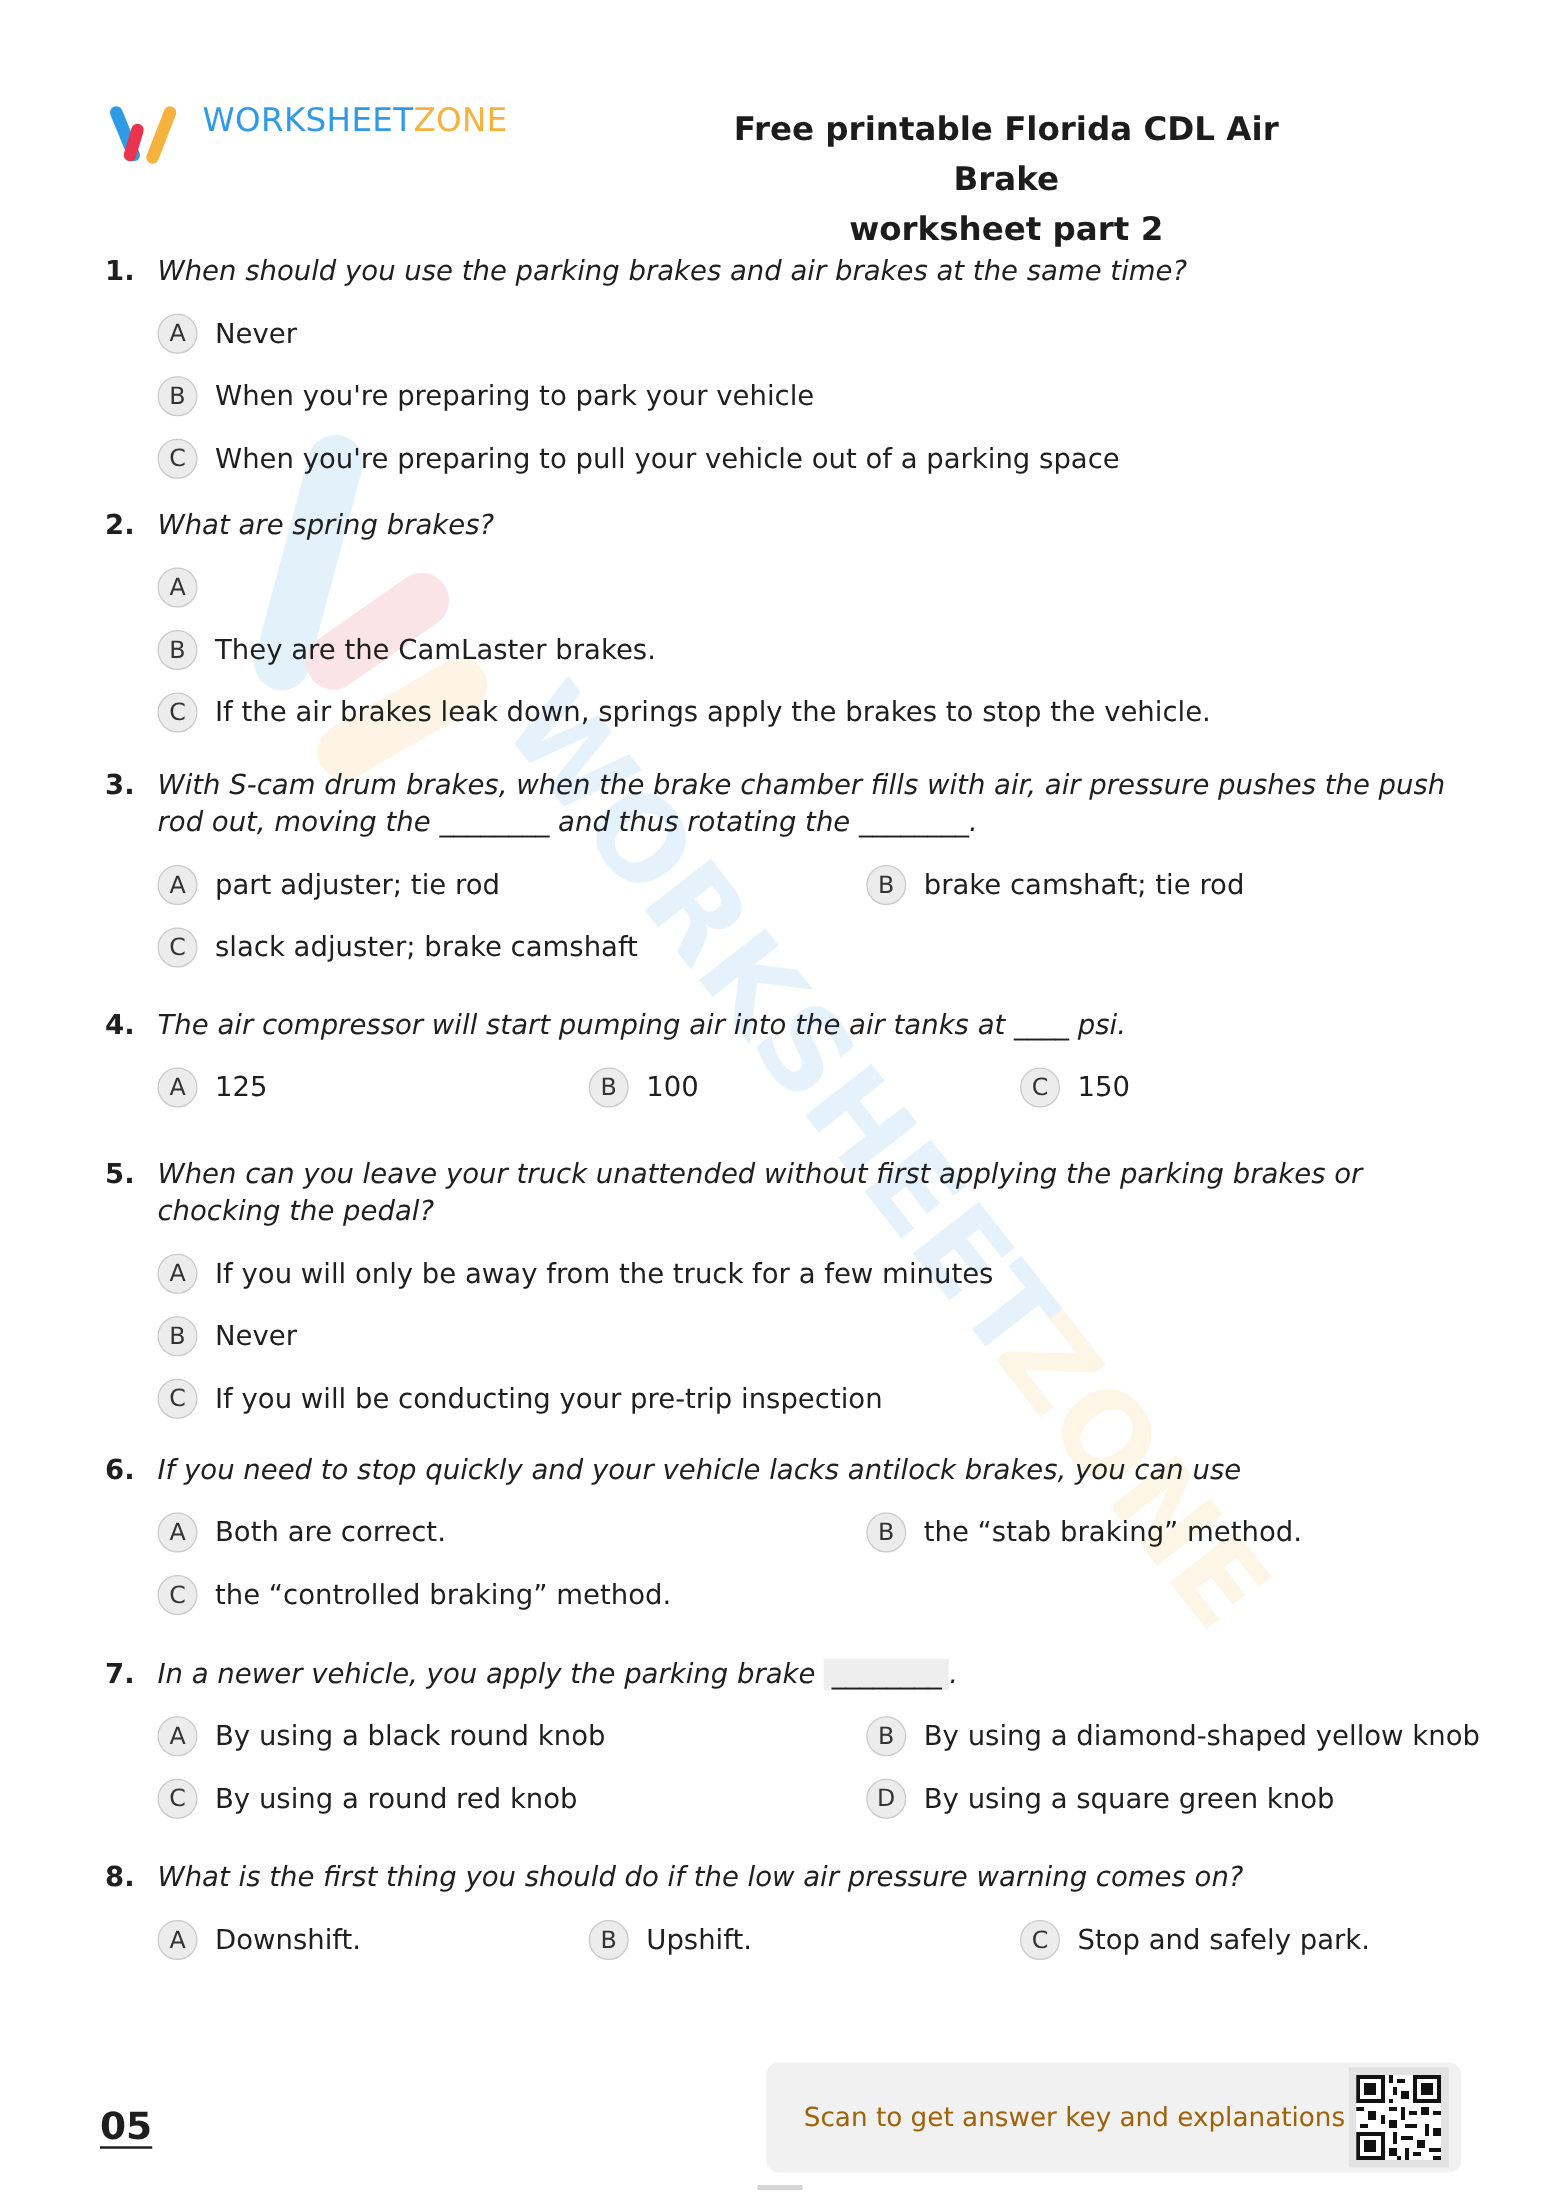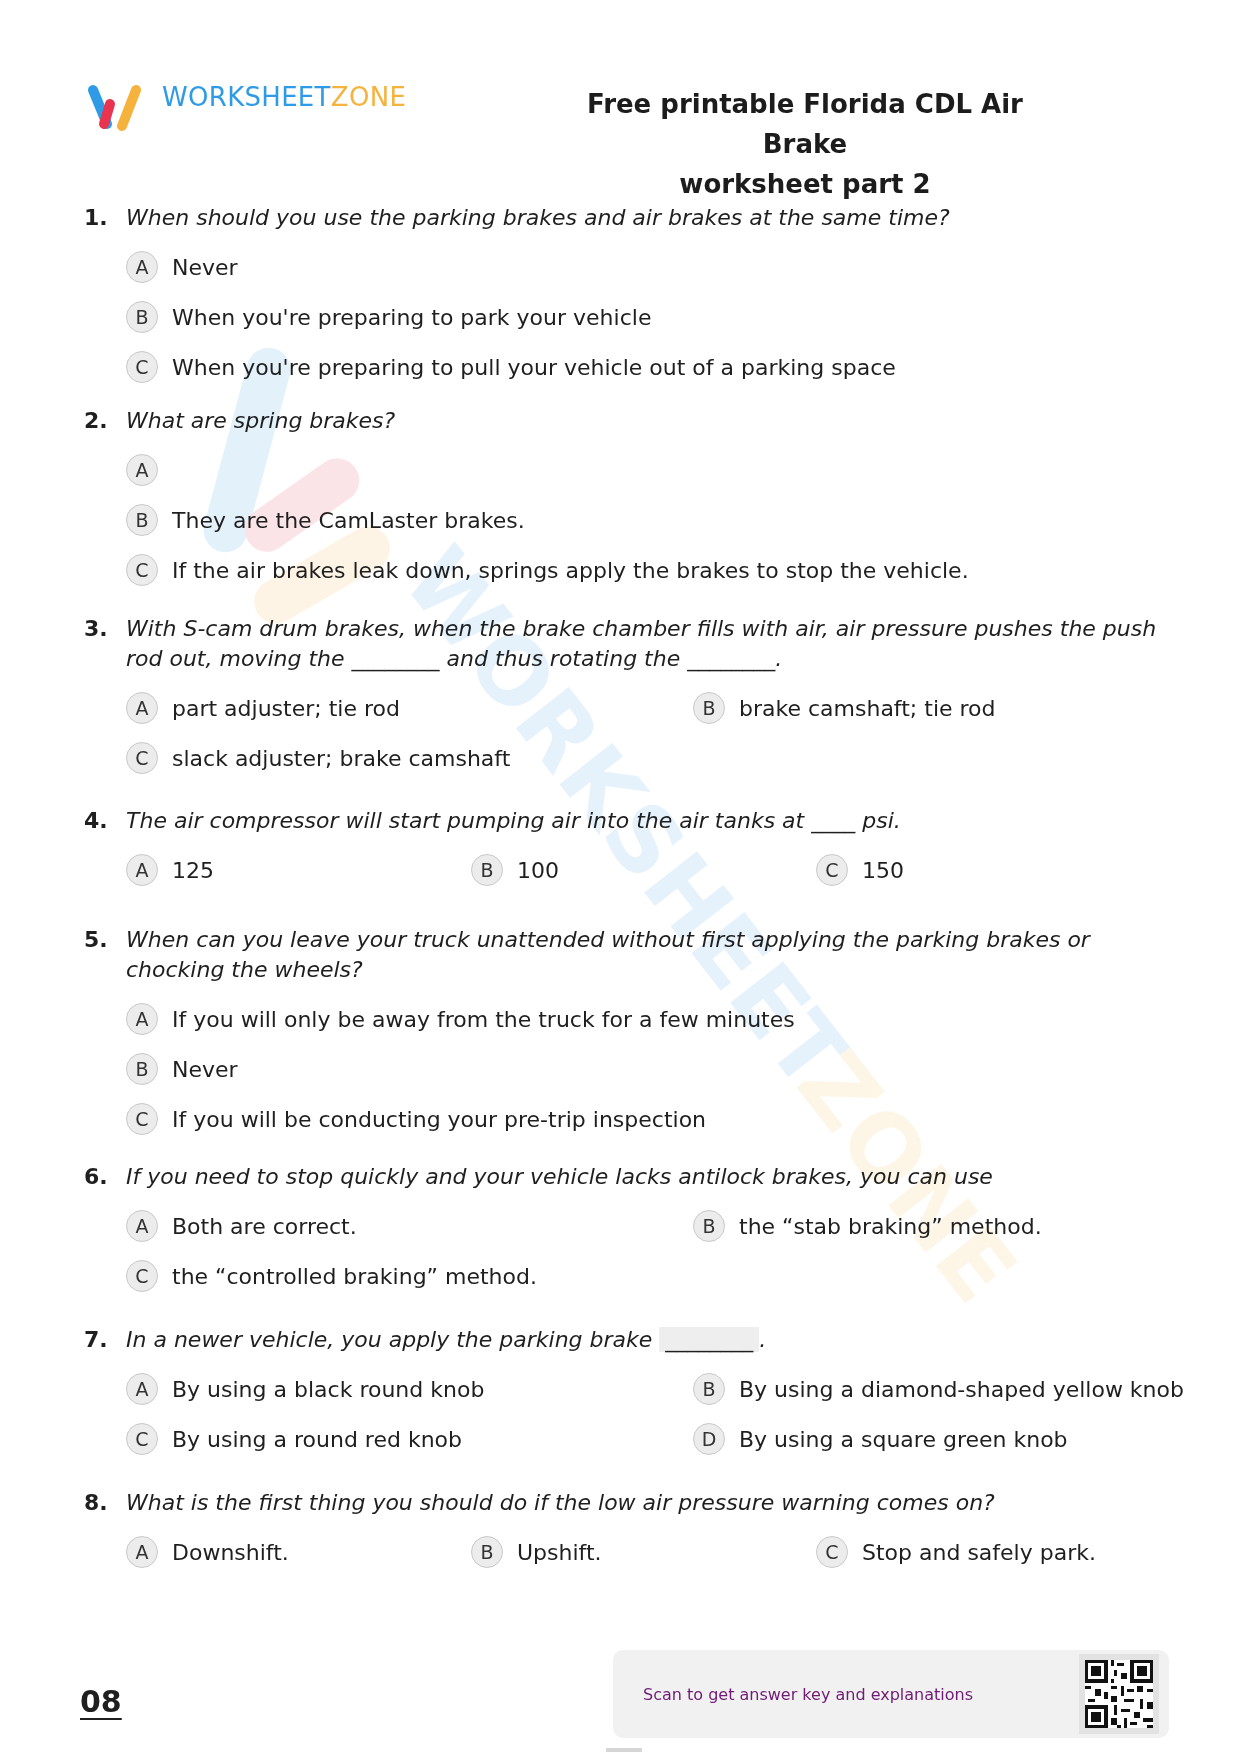--- a/index.html
+++ b/index.html
@@ -27,21 +27,21 @@
     .opts { position: relative; margin-left: 42px; }
     .opt { position: absolute; display: flex; align-items: center; font-size: 22px; height: 36px; white-space: nowrap; }
     .badge { width: 32px; height: 32px; border-radius: 50%; background: #ececec; border: 1px solid #c9c9c9;
       box-sizing: border-box; display: flex; align-items: center; justify-content: center;
       font-size: 19px; color: #333; flex: none; margin-right: 14px; }
 
     .page-num { position: absolute; left: 80px; top: 1684px; font-size: 30px; font-weight: bold;
       text-decoration: underline; text-underline-offset: 6px; text-decoration-thickness: 2px; }
     .answer-box { position: absolute; left: 613px; top: 1650px; width: 556px; height: 88px;
       background: #f1f1f1; border-radius: 10px; display: flex; align-items: center; }
-    .answer-text { margin-left: 30px; font-size: 16px; color: #701a75; flex: 1; }
+    .answer-text { margin-left: 30px; font-size: 21px; color: #a16207; flex: 1; }
     .qr { width: 80px; height: 80px; background: #e2e2e2; margin-right: 10px; display: flex; align-items: center; justify-content: center; }
     .bottom-bar { position: absolute; left: 606px; top: 1748px; width: 36px; height: 4px; background: #d6d6d6; }
   </style>
 </head>
 <body>
 
 <svg class="watermark" viewBox="0 0 1239 1754">
   <g opacity="0.13">
     <rect x="225" y="345" width="44" height="210" rx="22" fill="#2f9be6" transform="rotate(15 247 450)"></rect>
     <rect x="280" y="440" width="44" height="130" rx="22" fill="#e8344e" transform="rotate(55 302 505)"></rect>
@@ -146,21 +146,21 @@
     <div class="opt" style="left:690px;top:16px">
         <span class="badge">C</span>
         <span>150</span>
       </div>
   </div>
 </div>
 
 <div class="q" style="top:925px">
   <div class="q-row">
       <span class="q-num">5.</span>
-      <span class="q-text"><span>When can you leave your truck unattended without first applying the parking brakes or</span><br><span>chocking the wheels?</span></span>
+      <span class="q-text"><span>When can you leave your truck unattended without first applying the parking brakes or</span><br><span>chocking the pedal?</span></span>
     </div>
   <div class="opts">
     <div class="opt" style="left:0;top:16px">
         <span class="badge">A</span>
         <span>If you will only be away from the truck for a few minutes</span>
       </div>
     <div class="opt" style="left:0;top:66px">
         <span class="badge">B</span>
         <span>Never</span>
       </div>
@@ -231,21 +231,21 @@
         <span class="badge">B</span>
         <span>Upshift.</span>
       </div>
     <div class="opt" style="left:690px;top:16px">
         <span class="badge">C</span>
         <span>Stop and safely park.</span>
       </div>
   </div>
 </div>
 
-<div class="page-num">08</div>
+<div class="page-num">05</div>
 
 <div class="answer-box">
   <span class="answer-text">Scan to get answer key and explanations</span>
   <div class="qr">
     <svg width="68" height="68" viewBox="0 0 21 21" shape-rendering="crispEdges">
       <rect width="21" height="21" fill="#ffffff"></rect>
       <g fill="#111">
         <rect x="0" y="0" width="7" height="7"></rect>
           <rect x="1" y="1" width="5" height="5" fill="#fff"></rect>
           <rect x="2" y="2" width="3" height="3"></rect>

